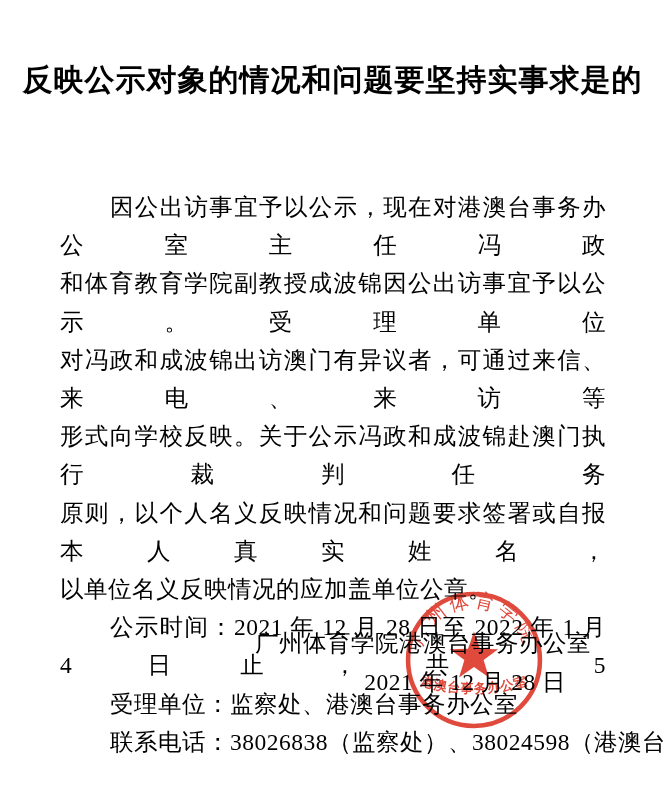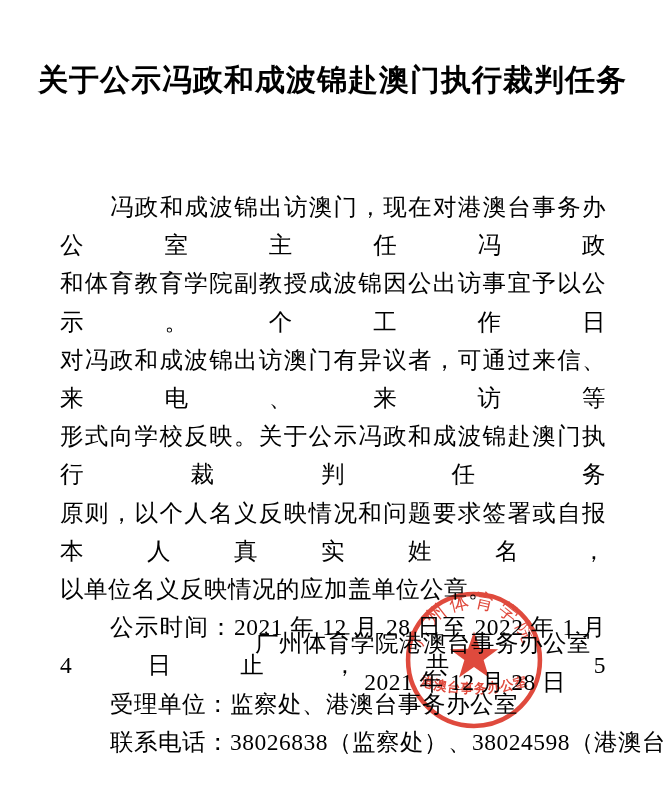--- a/index.html
+++ b/index.html
@@ -59,26 +59,26 @@
     opacity: 0.92;
     pointer-events: none;
   }
 </style>
 </head>
 <body>
 
 <div class="page">
 
   <div class="doc-title">
-    <div>关于公示冯政和成波锦赴澳门执行裁判任务</div>
+    <div>反映公示对象的情况和问题要坚持实事求是的</div>
   </div>
 
   <div class="body-text">
-    <div class="line just ind"><span>冯政和成波锦出访澳门，现在对</span><span class="u">港澳台事务办公室主任冯政</span></div>
-    <div class="line just"><span>和</span><span class="u">体育教育学院副教授成波锦</span><span>因公出访事宜予以公示。个工作日</span></div>
+    <div class="line just ind"><span>因公出访事宜予以公示，现在对</span><span class="u">港澳台事务办公室主任冯政</span></div>
+    <div class="line just"><span>和</span><span class="u">体育教育学院副教授成波锦</span><span>因公出访事宜予以公示。受理单位</span></div>
     <div class="line just"><span>对</span><span class="u">冯政和成波锦出访澳门</span><span>有异议者，可通过来信、来电、来访等</span></div>
     <div class="line just"><span>形式向学校反映。关于公示冯政和成波锦赴澳门执行裁判任务</span></div>
     <div class="line just"><span>原则，以个人名义反映情况和问题要求签署或自报本人真实姓名，</span></div>
     <div class="line"><span>以单位名义反映情况的应加盖单位公章。</span></div>
     <div class="line just ind"><span>公示时间：</span><span class="u">2021 年 12 月 28 日至 2022 年 1 月 4 日止</span><span>，共 5</span></div>
     <div class="line ind"><span>受理单位：监察处、港澳台事务办公室</span></div>
     <div class="line ind"><span>联系电话：38026838（监察处）、38024598（港澳台办）</span></div>
 
   </div>
 

